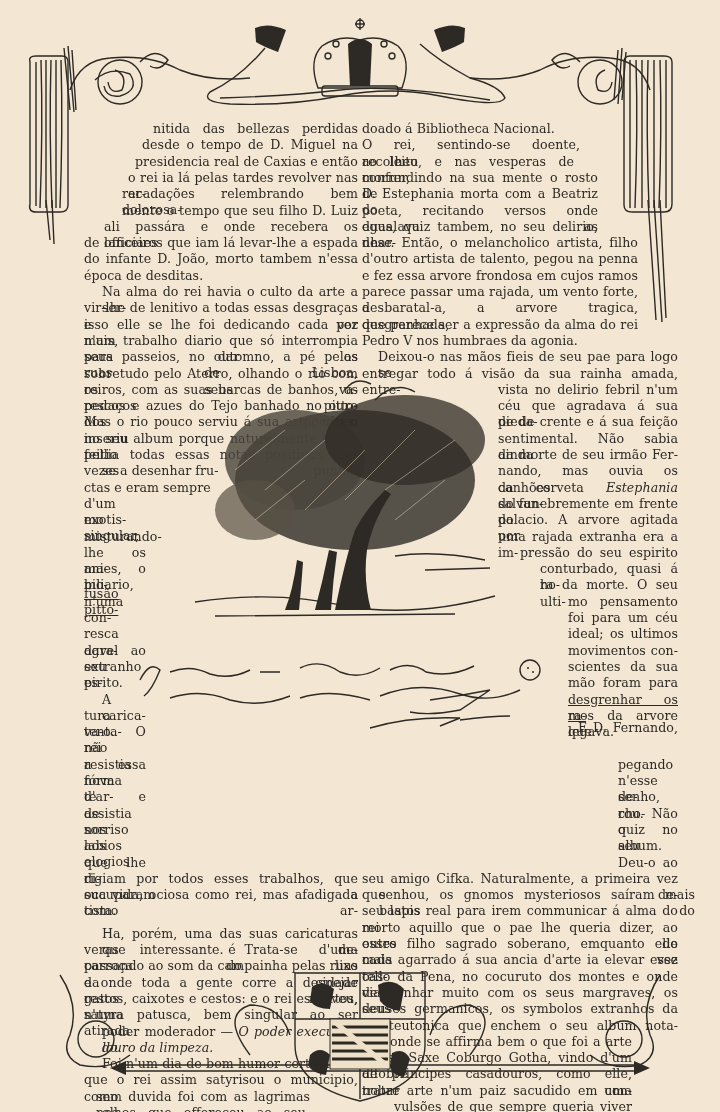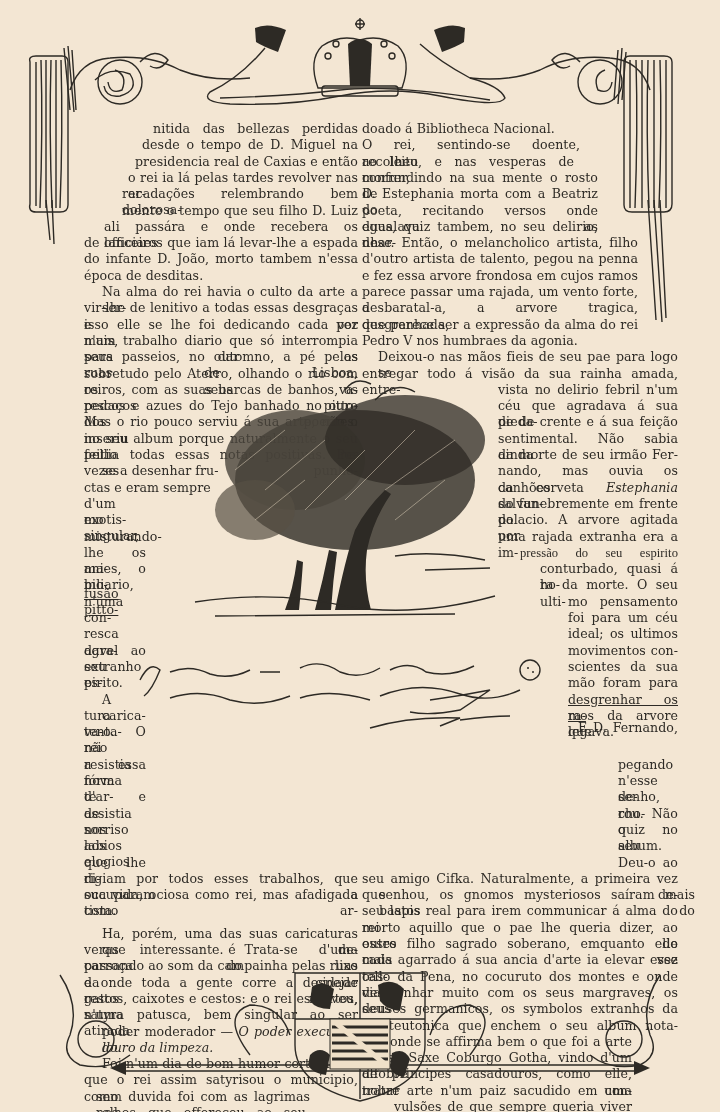--- a/index.html
+++ b/index.html
@@ -154,21 +154,21 @@
       <div class="line just" style="left: 498px; top: 381.8px; width: 180px;">vista no delirio febril n'um</div>
       <div class="line just" style="left: 498px; top: 398.1px; width: 180px;">céu que agradava á sua pieda-</div>
       <div class="line just" style="left: 498px; top: 414.4px; width: 180px;">de de crente e á sua feição</div>
       <div class="line just" style="left: 498px; top: 430.7px; width: 180px;">sentimental. Não sabia ainda</div>
       <div class="line just" style="left: 498px; top: 447px; width: 180px;">da morte de seu irmão Fer-</div>
       <div class="line just" style="left: 498px; top: 463.3px; width: 180px;">nando, mas ouvia os canhões</div>
       <div class="line just" style="left: 498px; top: 479.6px; width: 180px;"><span>da corveta </span><span class="it">Estephania</span><span> salvan-</span></div>
       <div class="line just" style="left: 498px; top: 495.9px; width: 180px;">do funebremente em frente do</div>
       <div class="line just" style="left: 498px; top: 512.2px; width: 180px;">palacio. A arvore agitada por</div>
       <div class="line just" style="left: 498px; top: 528.5px; width: 180px;">uma rajada extranha era a im-</div>
-      <div class="line just" style="left: 520px; top: 544.8px; width: 158px; font-family: Liberation Serif, serif;">pressão do seu espirito</div>
+      <div class="line just" style="left: 520px; top: 544.8px; width: 158px;">pressão do seu espirito</div>
       <div class="line just" style="left: 540px; top: 561.1px; width: 138px;">conturbado, quasi á ho-</div>
       <div class="line just" style="left: 540px; top: 577.4px; width: 138px;">ra da morte. O seu ulti-</div>
       <div class="line just" style="left: 568px; top: 593.7px; width: 110px;">mo pensamento</div>
       <div class="line just" style="left: 568px; top: 610px; width: 110px;">foi para um céu</div>
       <div class="line just" style="left: 568px; top: 626.3px; width: 110px;">ideal; os ultimos</div>
       <div class="line just" style="left: 568px; top: 642.6px; width: 110px;">movimentos con-</div>
       <div class="line just" style="left: 568px; top: 658.9px; width: 110px;">scientes da sua</div>
       <div class="line just" style="left: 568px; top: 675.2px; width: 110px;">mão foram para</div>
       <div class="line just" style="left: 568px; top: 691.5px; width: 110px; text-decoration: underline;">desgrenhar os ra-</div>
       <div class="line just" style="left: 568px; top: 707.8px; width: 110px;">mos da arvore que</div>

